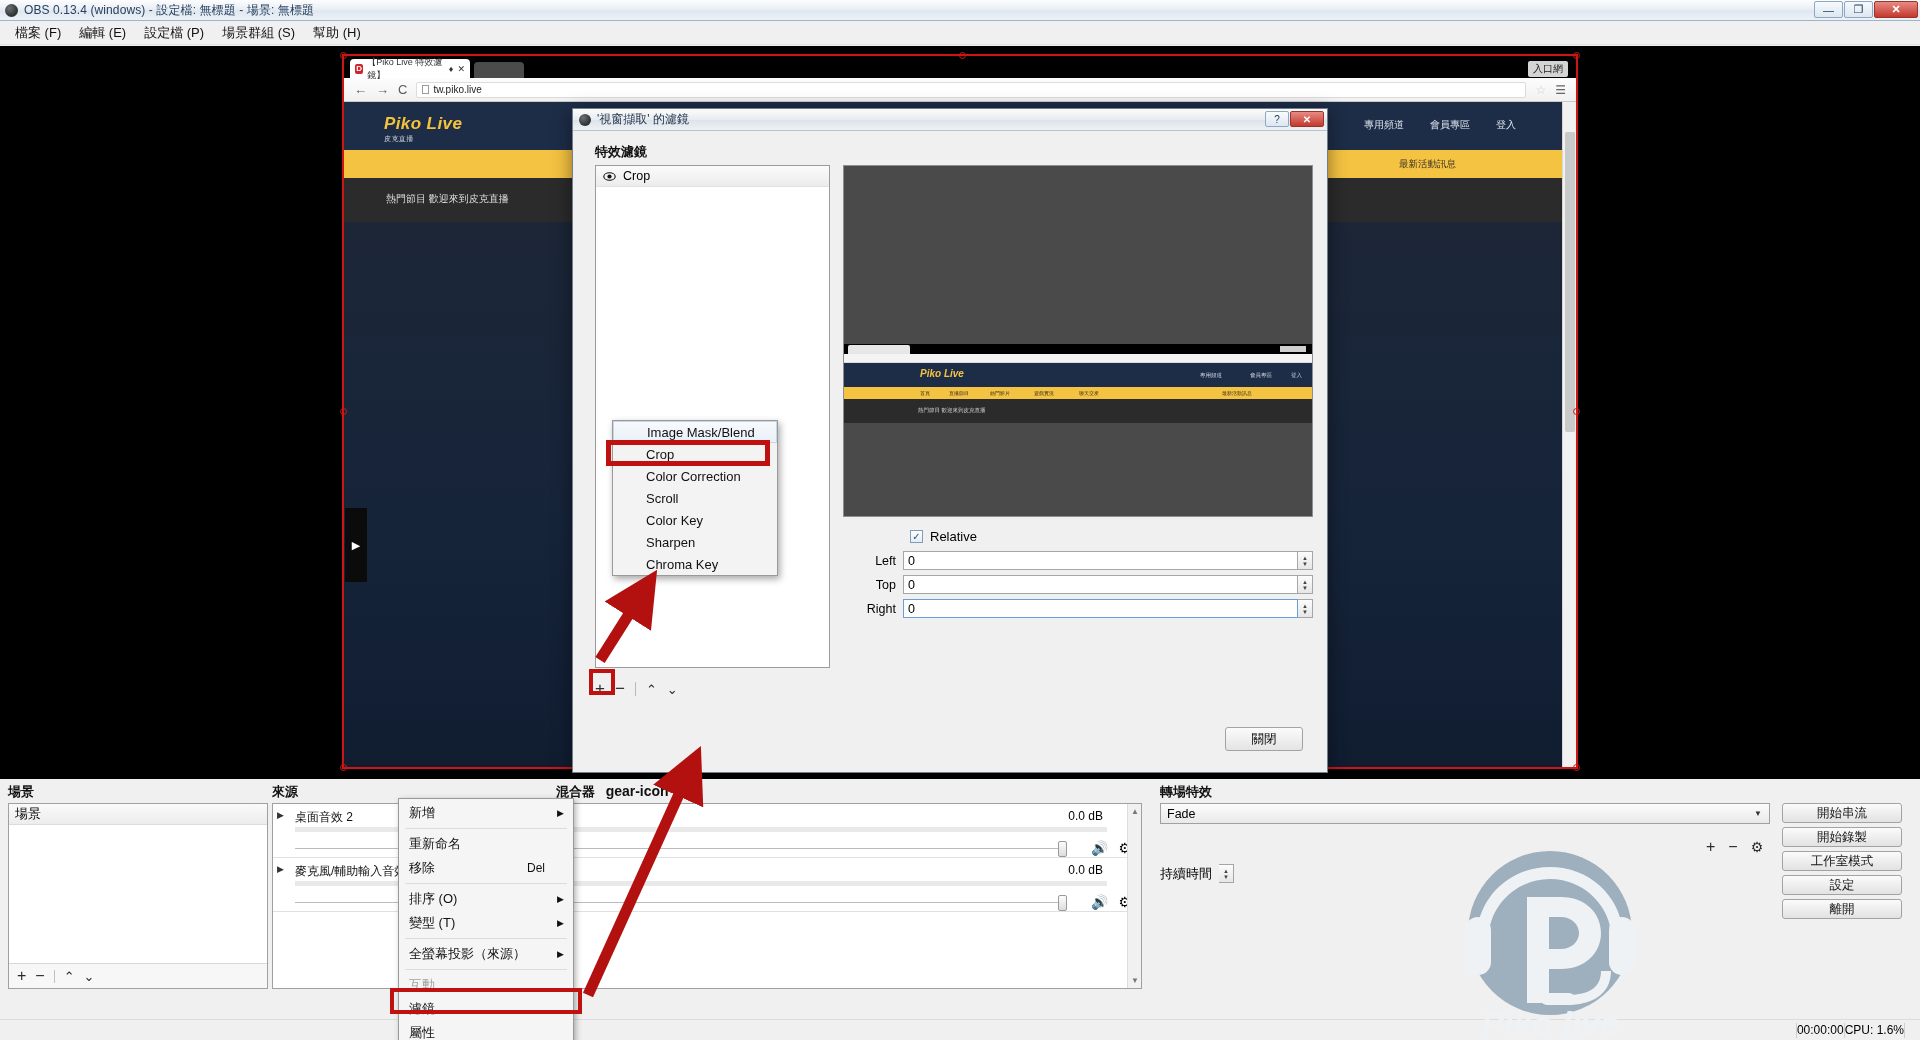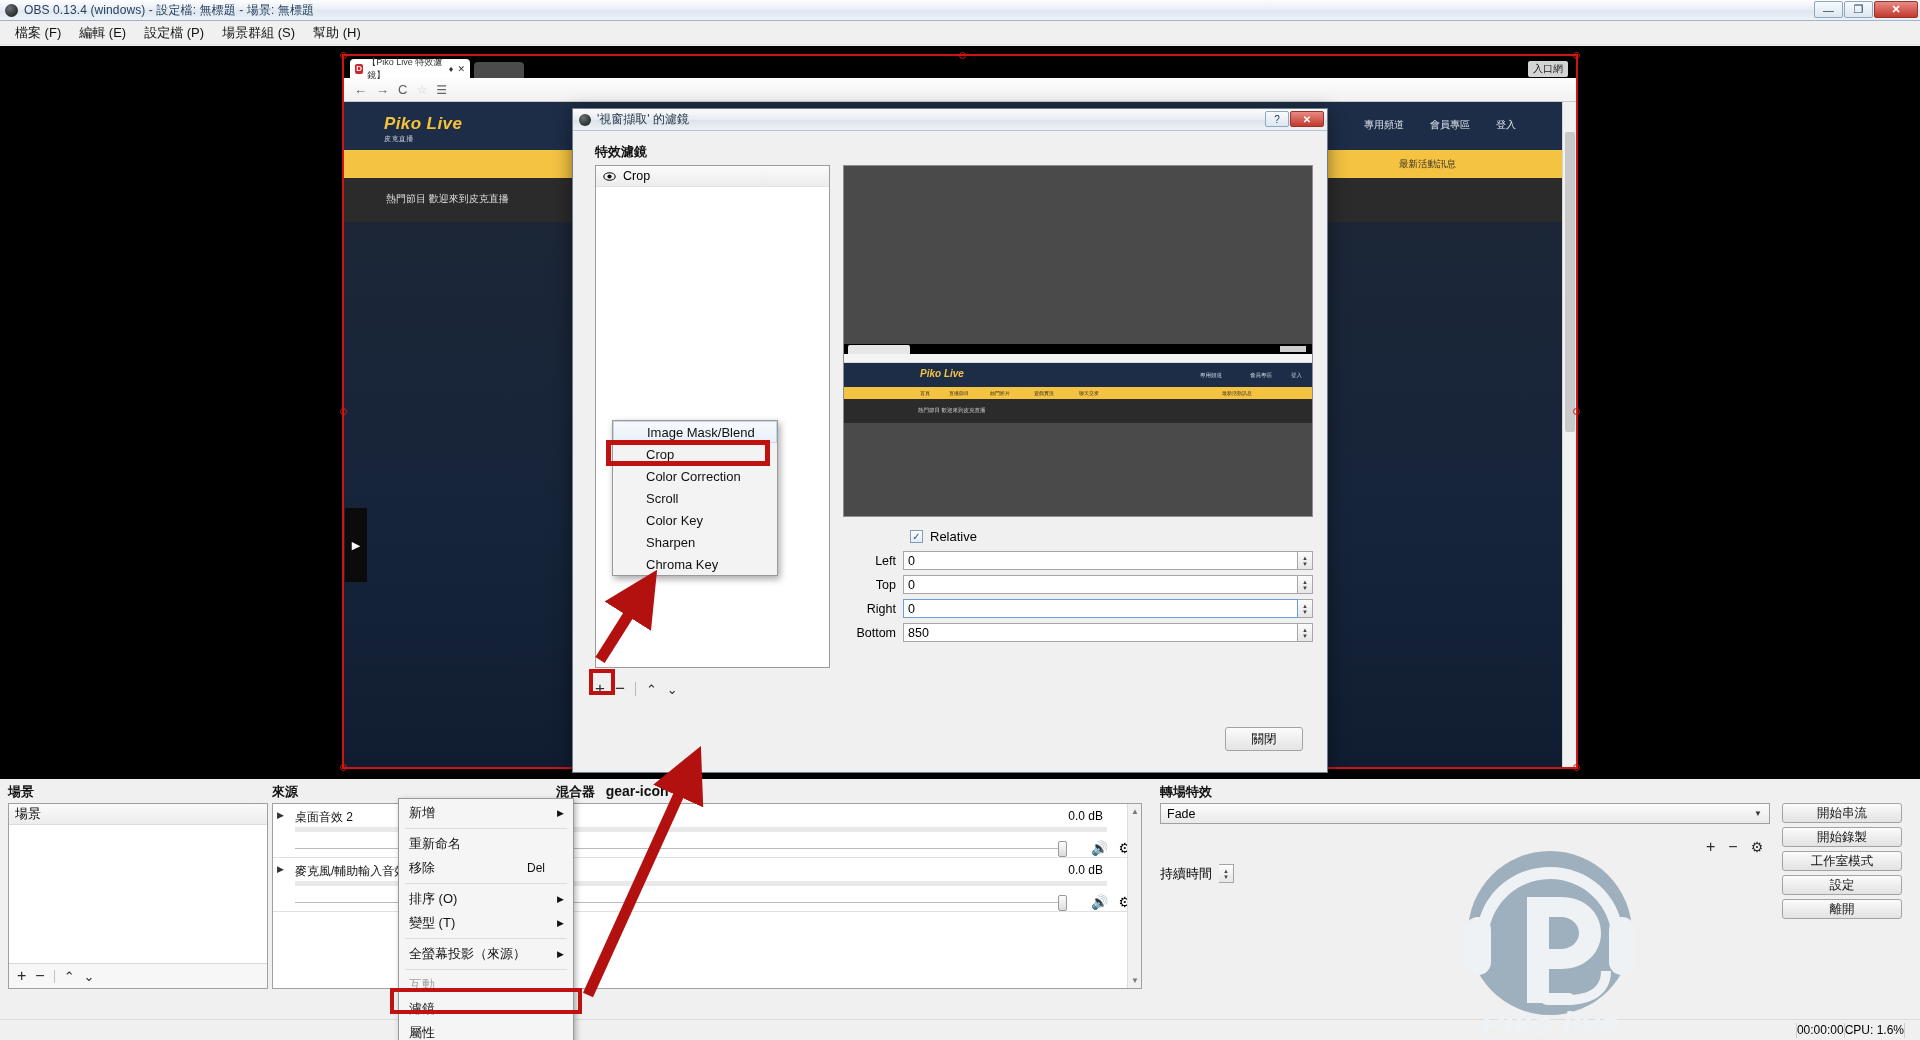--- a/index.html
+++ b/index.html
@@ -279,20 +279,24 @@
           <span>♦</span>
           <span>✕</span>
         </div>
         <div id="cap-tab2"></div>
         <div id="cap-login">入口網</div>
       </div>
       <div id="cap-nav">
         <span class="navbtn">←</span>
         <span class="navbtn">→</span>
         <span class="navbtn">C</span>
+        <span id="cap-url">
+          <span class="pagei"></span>
+          <span>tw.piko.live</span>
+        </span>
         <span class="star">☆</span>
         <span class="menuicon">☰</span>
       </div>
       <div id="cap-header">
         <div id="cap-logo">
           <span>Piko Live</span>
           <span class="sub">皮克直播</span>
         </div>
         <div id="cap-hnav">
           <span>專用頻道</span>
@@ -404,25 +408,20 @@
       <div class="prow">
         <span class="plabel">Top</span>
         <span class="pfield">0</span>
         <span class="spin">▲<br>▼</span>
       </div>
       <div class="prow">
         <span class="plabel">Right</span>
         <span class="pfield focused">0</span>
         <span class="spin">▲<br>▼</span>
       </div>
-      <div class="prow">
-        <span class="plabel">Bottom</span>
-        <span class="pfield">850</span>
-        <span class="spin">▲<br>▼</span>
-      </div>
     </div>
 
     <div id="closebtn">關閉</div>
   </div>
 </div>
 
 <div id="fxpopup">
   <div class="fi first">Image Mask/Blend</div>
   <div class="fi">Crop</div>
   <div class="fi">Color Correction</div>

